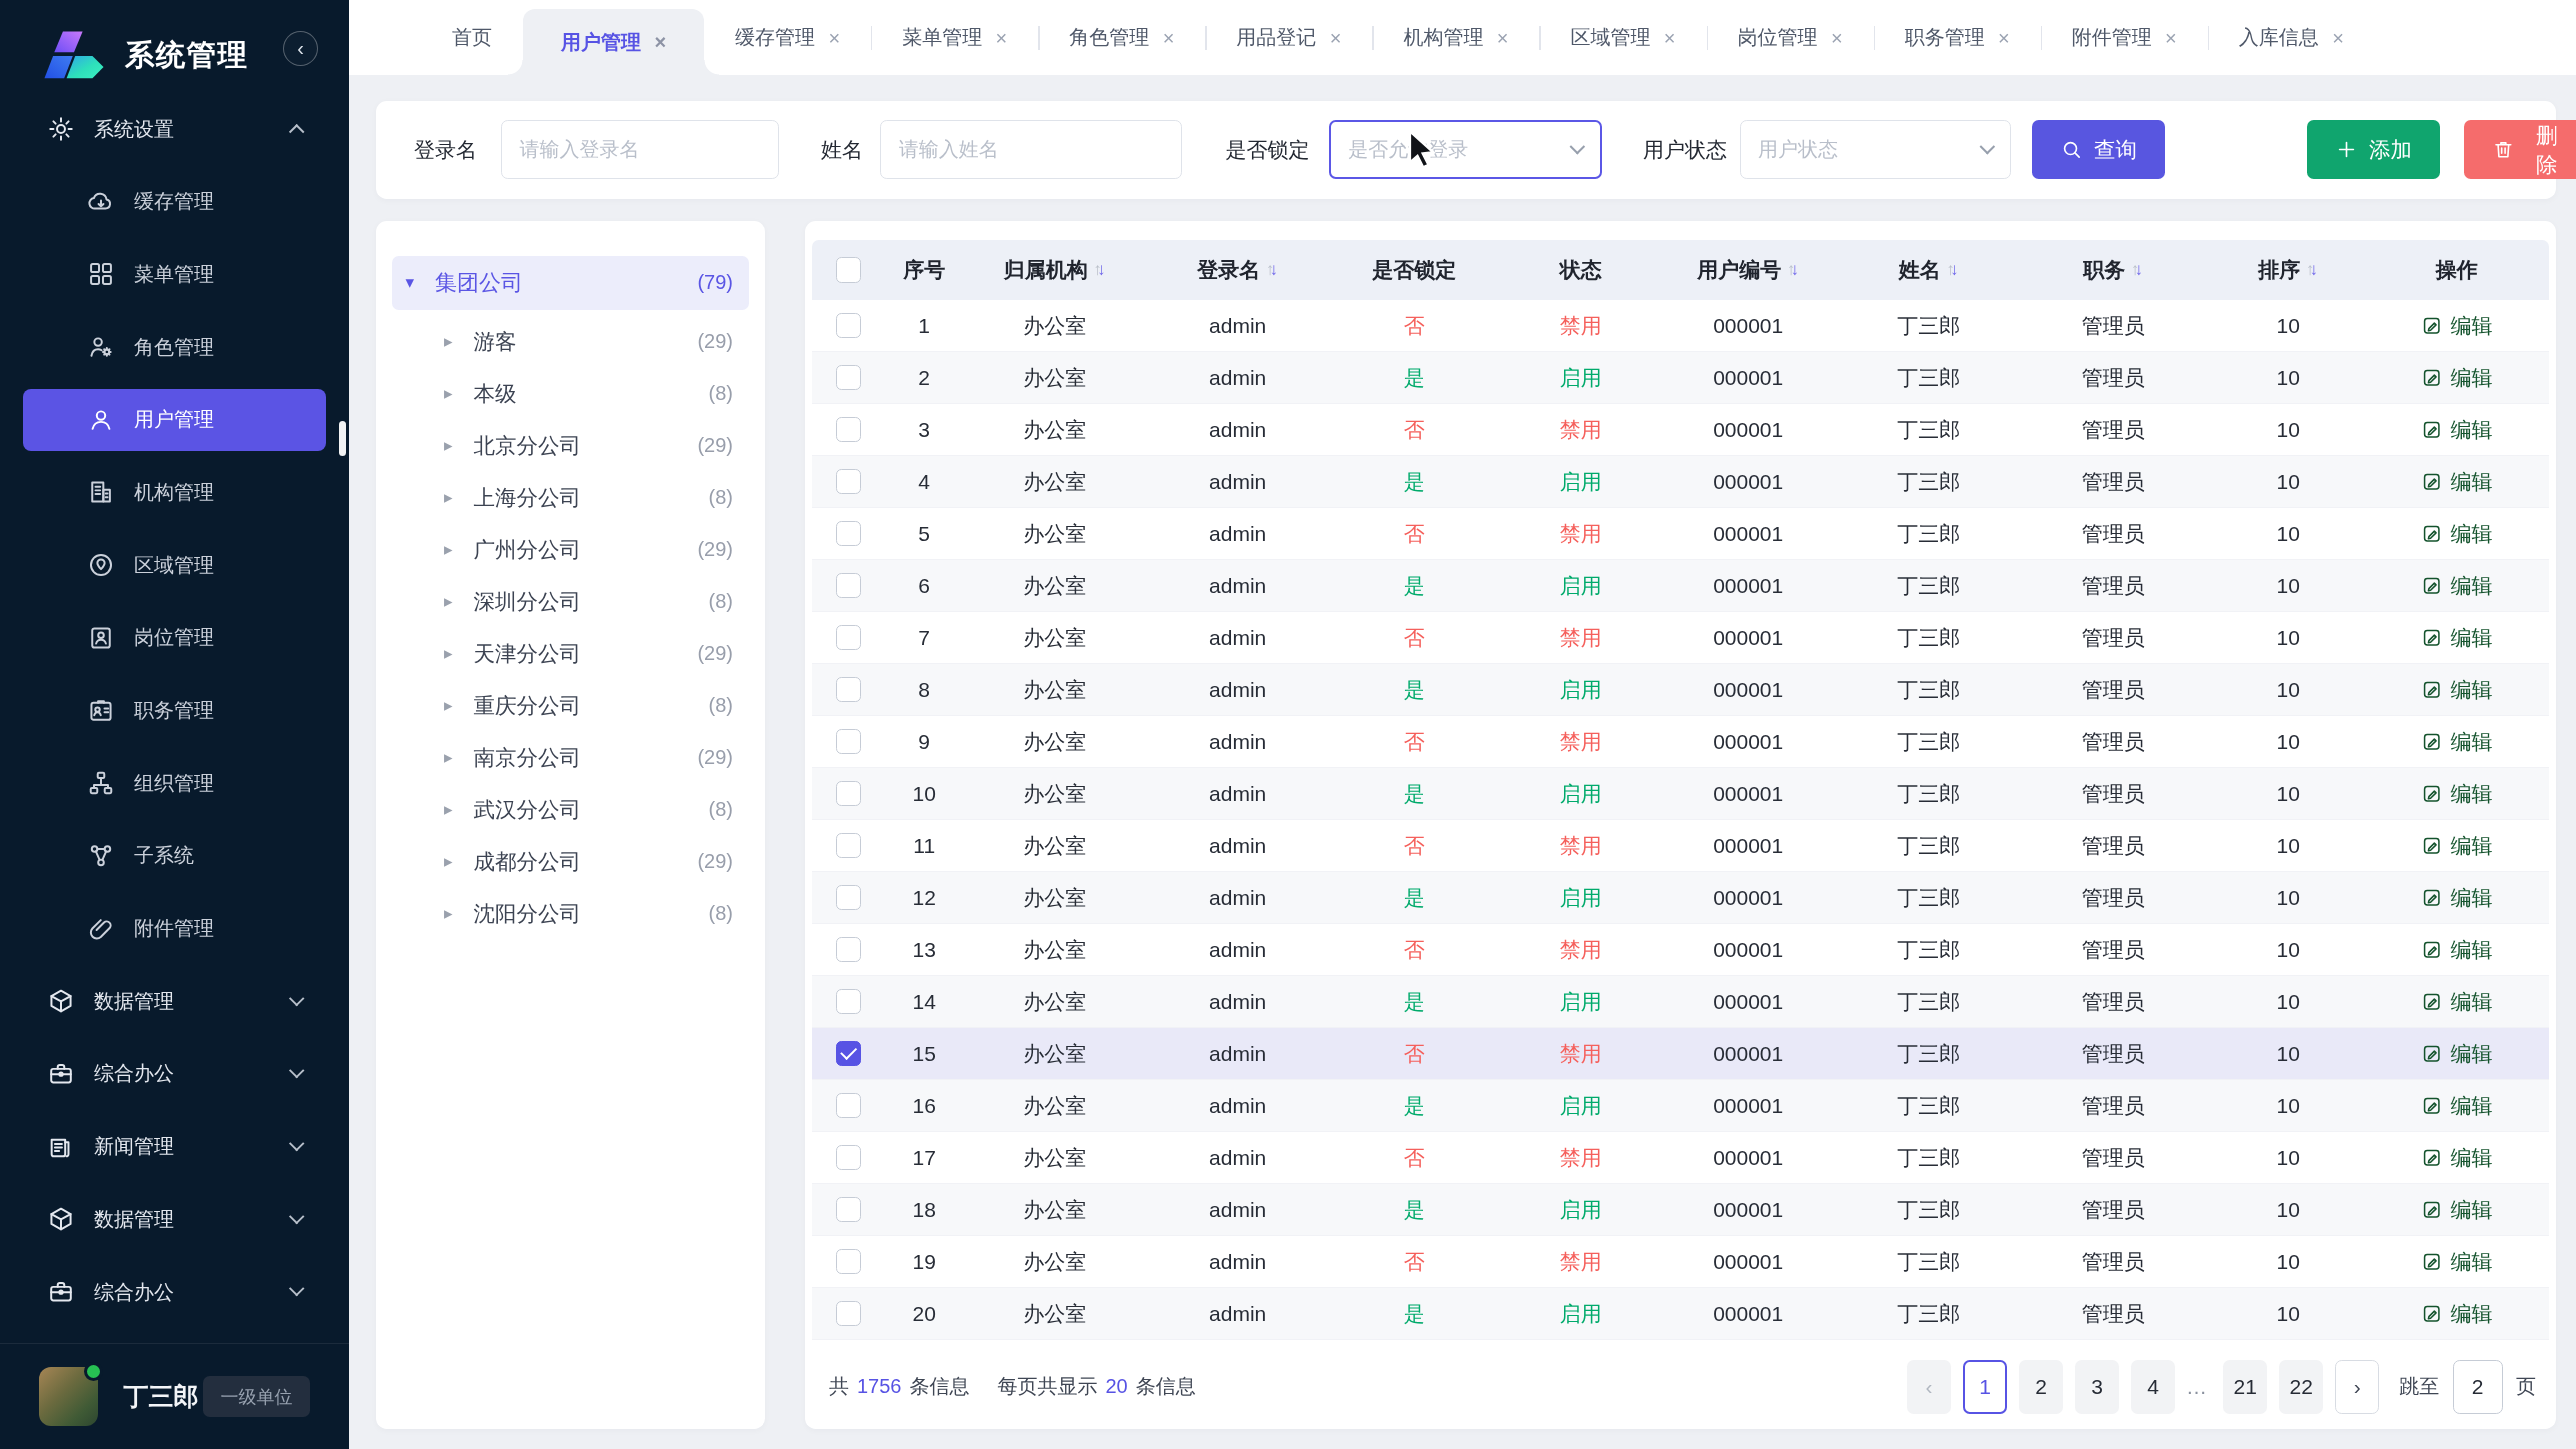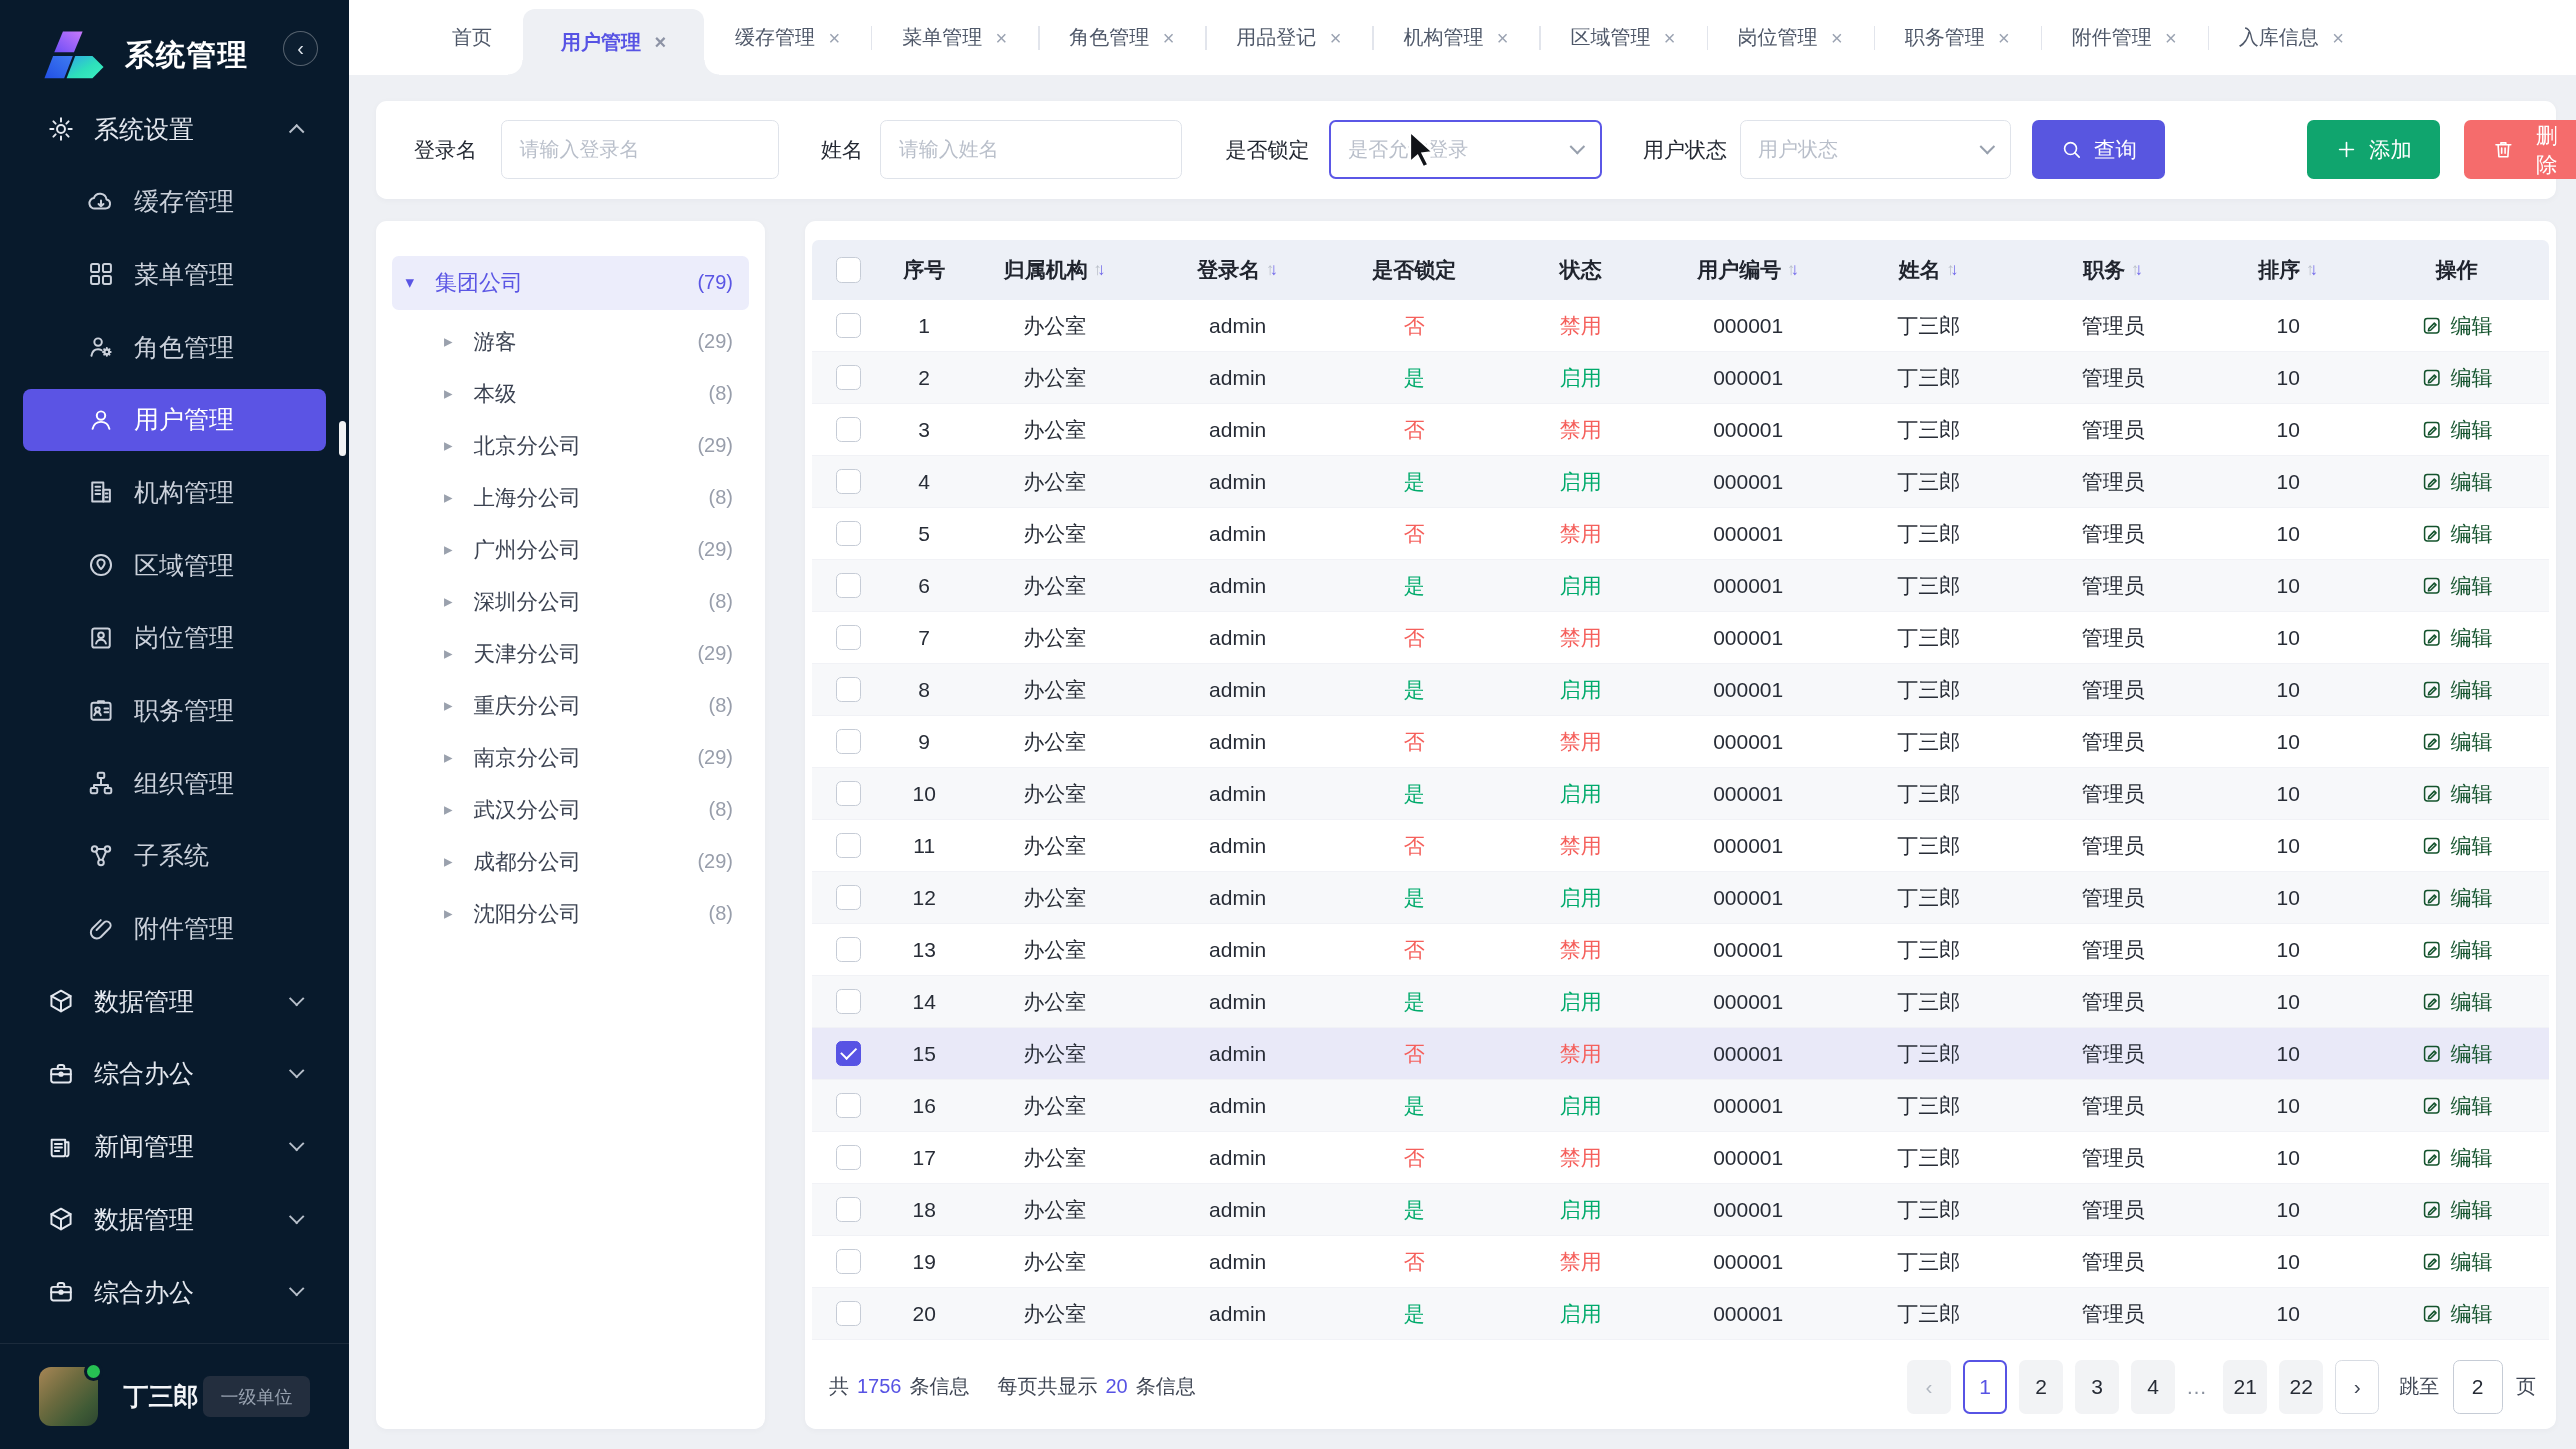--- a/index.html
+++ b/index.html
@@ -16,21 +16,21 @@
   
   .sidebar { position: absolute; left:0; top:0; width:349px; height:1449px; background:#081a2c; z-index:5; }
   .logo-row { display:flex; align-items:center; gap:19px; padding:28px 0 0 42px; }
   .logo-mark { width:64px; height:56px; flex:none; }
   .logo-text { font-size:29.5px; font-weight:bold; color:#ffffff; letter-spacing:1.3px; }
   .collapse-btn { position:absolute; left:283px; top:31px; width:35px; height:35px; border-radius:50%;
     border:1.3px solid rgba(255,255,255,.30); color:#dfe5ec; display:flex; align-items:center; justify-content:center;
     font-size:20px; background:rgba(255,255,255,.02); cursor:pointer; }
   .menu { position:absolute; top:98px; left:0; right:0; bottom:106px; padding:0 23px; overflow:hidden; }
   .m-item { display:flex; align-items:center; height:62px; margin-bottom:10.7px; border-radius:8px;
-    font-size:25px; color:#cbd1db; cursor:pointer; }
+    font-size:20px; color:#cbd1db; cursor:pointer; }
   .m-item.group { padding:0 24px; color:#e4e8ef; }
   .m-item.child { padding:0 24px 0 64px; }
   .m-item.active { background:#5b54e4; color:#ffffff; }
   .m-item .ic { width:28px; height:28px; margin-right:19px; flex:none; }
   .chev { width:11.4px; height:11.4px; border-right:2px solid #b7bfca; border-bottom:2px solid #b7bfca; margin-left:auto; flex:none; }
   .chev.up { transform:rotate(-135deg) translate(-2px,-2px); }
   .chev.down { transform:rotate(45deg) translate(-2px,-2px); }
   .side-scroll-thumb { position:absolute; right:3.4px; top:421px; width:6.7px; height:35px; border-radius:4px; background:#ffffff; opacity:.95; }
   .side-footer { position:absolute; left:0; right:0; bottom:0; height:106px; border-top:1.3px solid rgba(255,255,255,.08);
     display:flex; align-items:center; padding:0 39px; }

